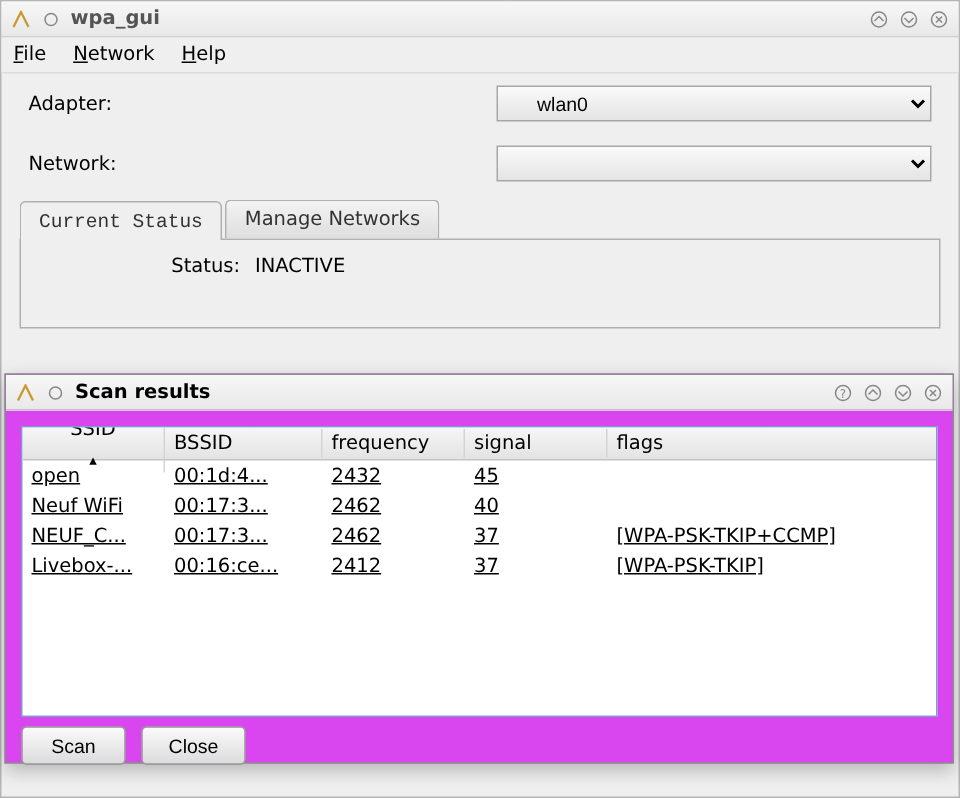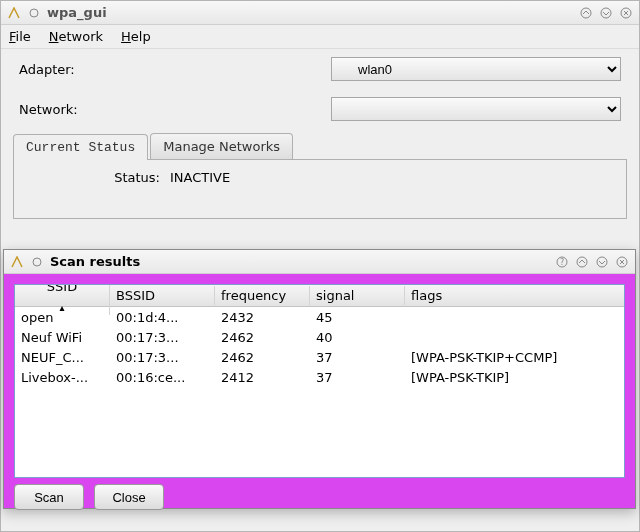--- a/index.html
+++ b/index.html
@@ -139,21 +139,21 @@
   .col-flags  { flex: 1; }
   .list-header .col-ssid { display:flex; align-items:center; gap:8px;}
   .sort-caret { font-size:10px; }
   .list-rows { }
   .list-row {
     display:flex;
     height: 20px;
     align-items:center;
     font-size: 13px;
   }
-  .list-row div { border-right: none; }
+  .list-row div { border-right: none; text-decoration: underline; }
   .dialog-buttons {
     display:flex;
     justify-content:flex-start;
     gap:10px;
     padding: 6px 4px 0 0;
   }
   .btn {
     min-width: 70px;
     height: 26px;
     border: 1px solid #9a9a9a;

